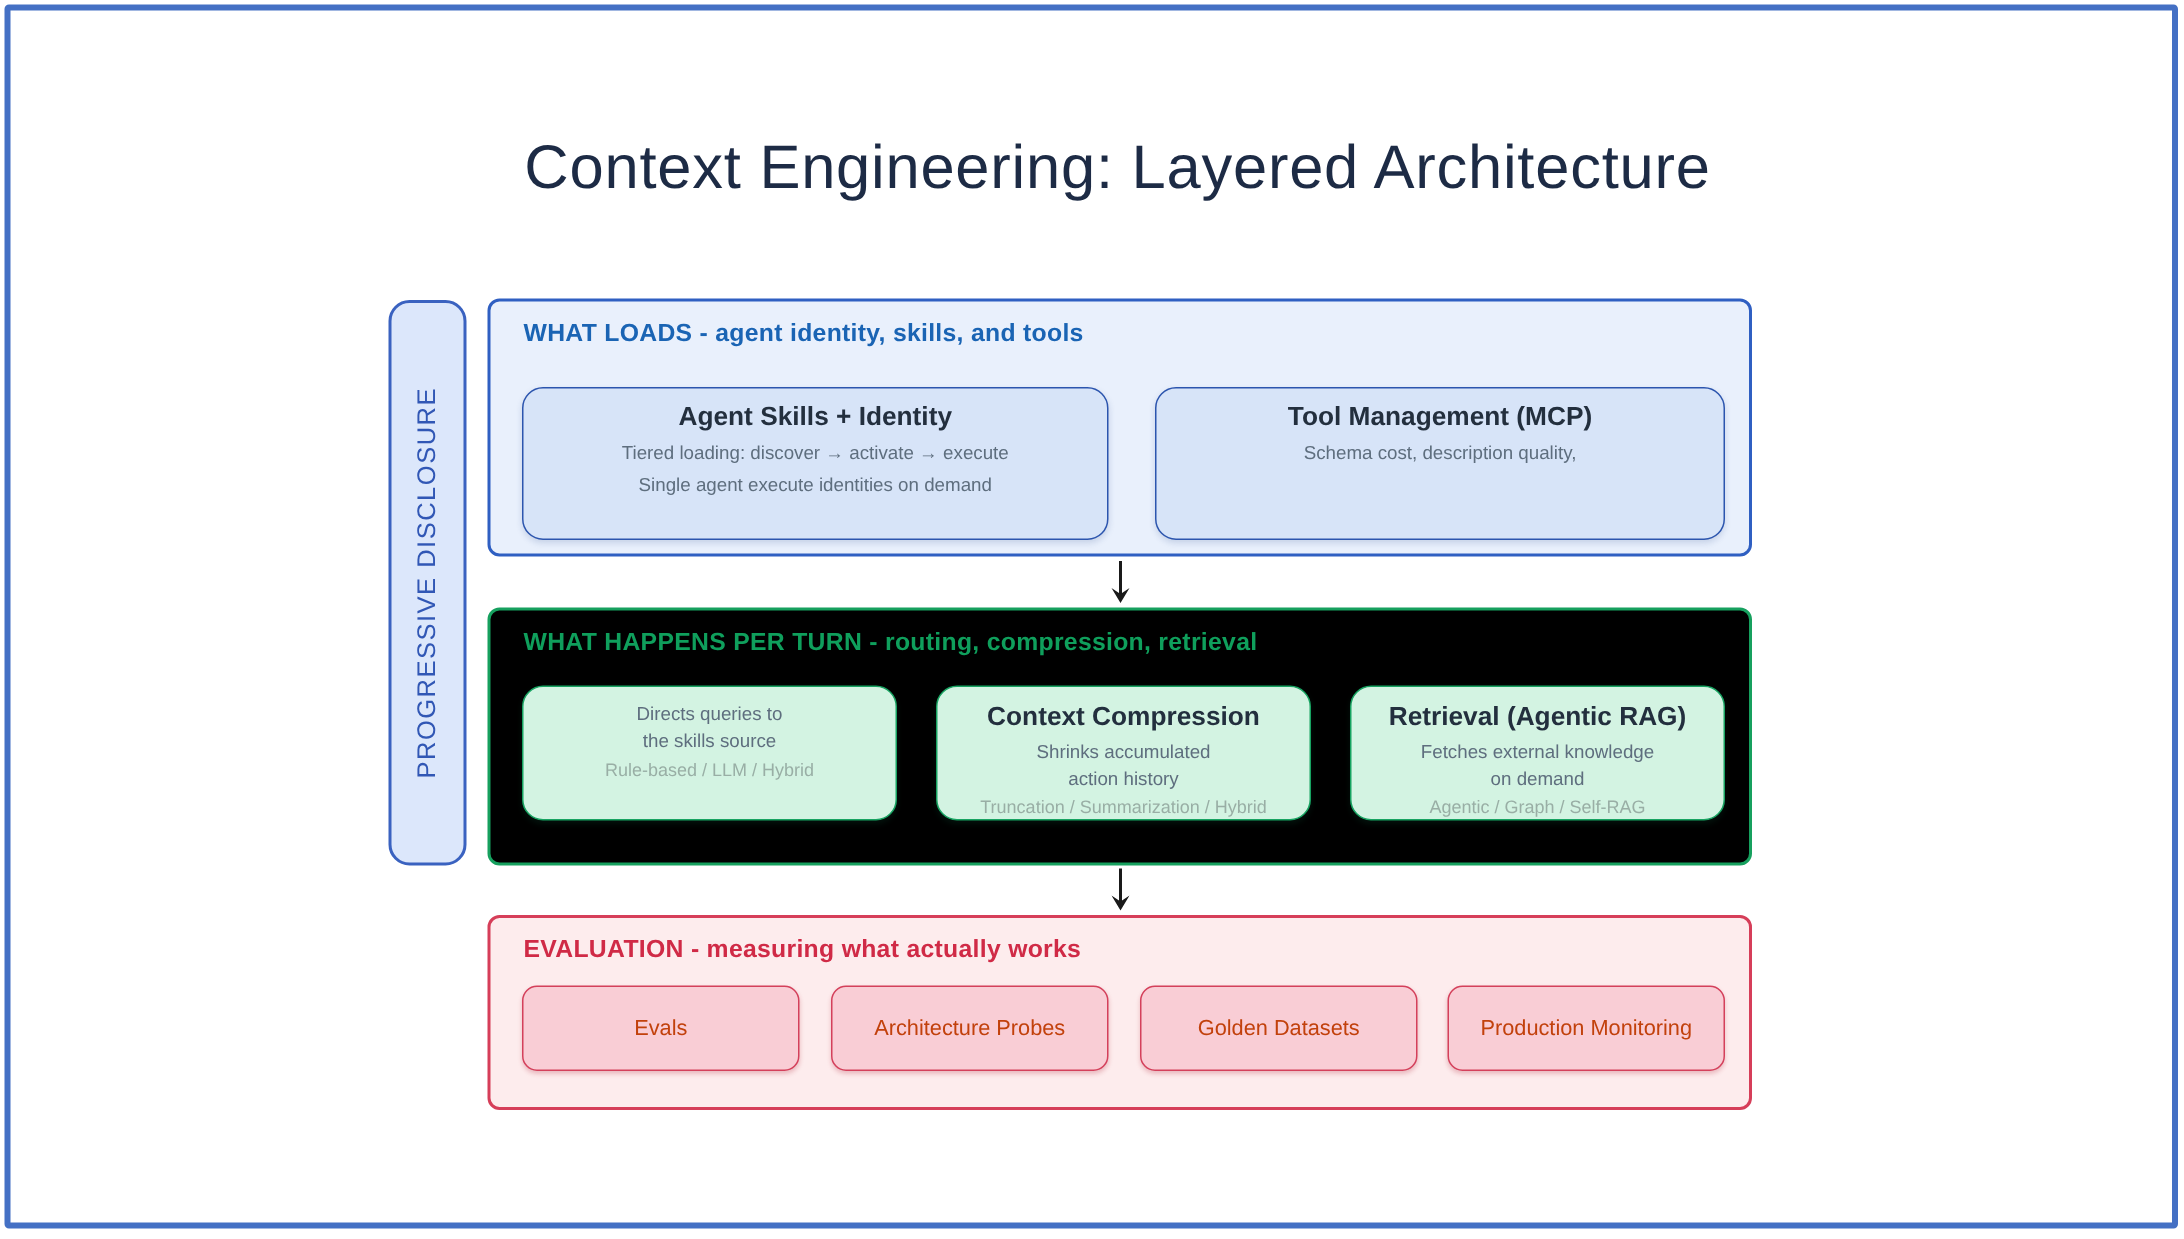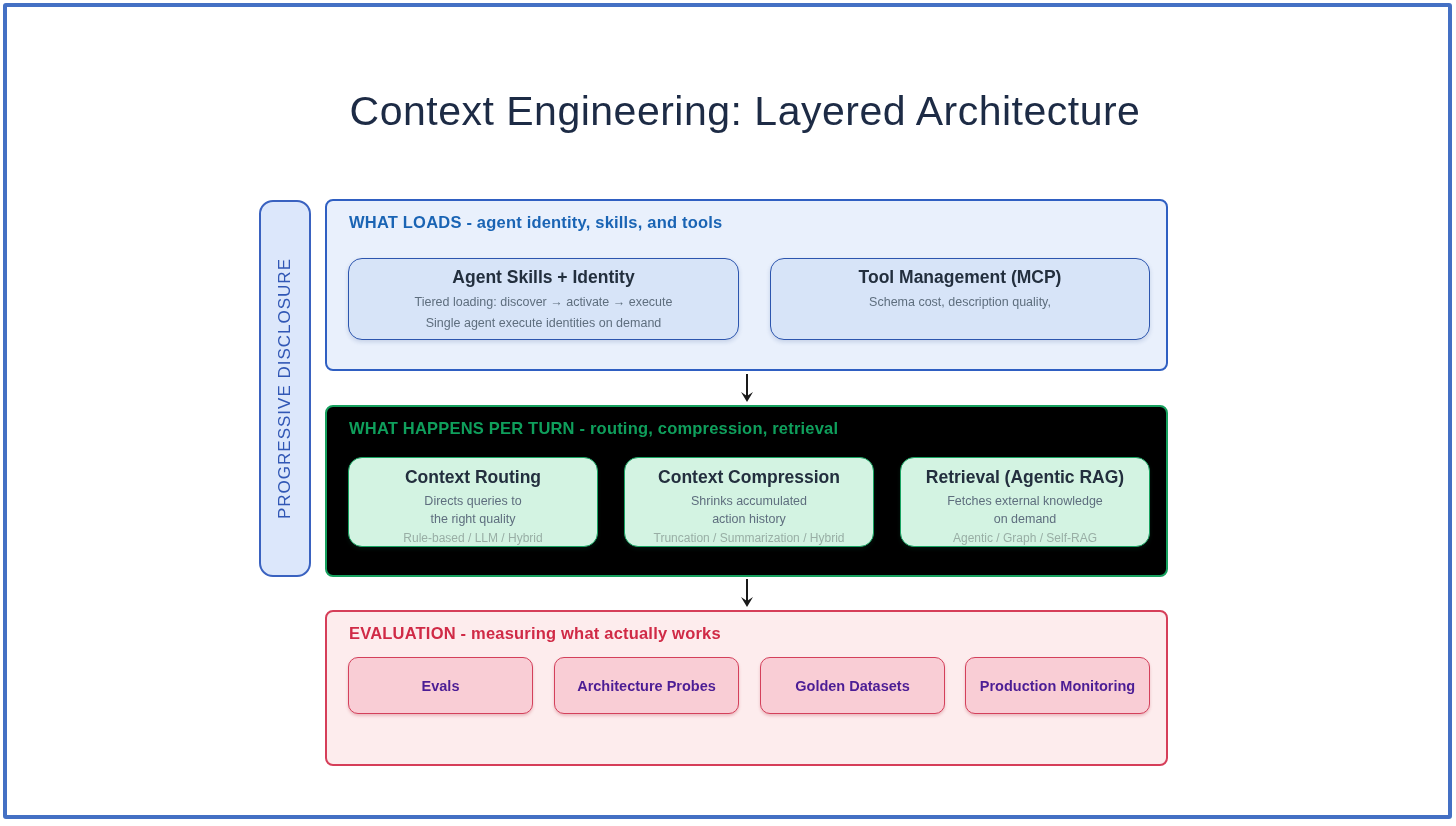--- a/index.html
+++ b/index.html
@@ -45,39 +45,39 @@
     white-space: nowrap;
   }
   
   .layer {
     position: absolute;
     left: 325px; width: 843px;
     border-radius: 8px;
   }
   .layer.blue  { top: 199px; height: 172px; background: #e9f0fc; border: 2px solid #2f5fc2; }
   .layer.green { top: 405px; height: 172px; background: #000000; border: 2px solid #16a05e; }
-  .layer.red   { top: 610px; height: 156px; background: #fdeced; border: 2px solid #d63e59; padding-left: 17px; }
+  .layer.red   { top: 610px; height: 130px; background: #fdeced; border: 2px solid #d63e59; padding-left: 17px; }
   .layer-header {
     position: absolute;
     left: 22px; top: 12px;
     font-size: 16.5px;
     font-weight: 600;
     letter-spacing: 0.2px;
   }
   .layer.blue  .layer-header { color: #1a64b4; }
   .layer.green .layer-header { color: #0f9f5c; }
   .layer.red   .layer-header { color: #d02a46; }
   
   .card {
     position: absolute;
     border-radius: 14px;
     text-align: center;
   }
   .card.blue {
-    top: 57px; height: 82px;
+    top: 57px; height: 102px;
     background: #d7e4f8;
     border: 1.5px solid #2c55ae;
     box-shadow: 0 2px 4px rgba(40,70,140,0.18);
     padding-top: 8px;
   }
   .card.green {
     top: 50px; height: 90px;
     background: #d3f3e2;
     border: 1.5px solid #17a361;
     box-shadow: 0 2px 4px rgba(20,120,80,0.15);
@@ -90,21 +90,21 @@
     border-radius: 10px;
     box-shadow: 0 2px 3px rgba(180,40,60,0.25);
     display: flex; align-items: center; justify-content: center;
   }
   .card-title {
     font-size: 17.5px;
     font-weight: 600;
     color: #232f3e;
     margin-bottom: 4px;
   }
-  .card.red .card-title { font-size: 14.5px; font-weight: 700; color: #4c1d95; margin-bottom: 0; }
+  .card.red .card-title { font-size: 14.5px; font-weight: 400; color: #c2410c; margin-bottom: 0; }
   .card-sub {
     font-size: 12.5px;
     line-height: 18px;
     color: #5e6e7e;
   }
   .card-faint {
     font-size: 12px;
     margin-top: 3px;
     color: #8fa39b;
     opacity: 0.85;
@@ -150,23 +150,22 @@
 </div>
 
 <svg class="flow-arrow a1" viewBox="0 0 24 30">
   <line x1="12" y1="1" x2="12" y2="24" stroke="#1a1a1a" stroke-width="2"></line>
   <path d="M12 29 L6 19 L12 23 L18 19 Z" fill="#1a1a1a"></path>
 </svg>
 
 <div class="layer green">
   <div class="layer-header">WHAT HAPPENS PER TURN - routing, compression, retrieval</div>
   <div class="card green pos-g1">
-    <div class="card-title">Context Routing</div>
     <div class="card-sub">Directs queries to</div>
-    <div class="card-sub">the right quality</div>
+    <div class="card-sub">the skills source</div>
     <div class="card-faint">Rule-based / LLM / Hybrid</div>
   </div>
   <div class="card green pos-g2">
     <div class="card-title">Context Compression</div>
     <div class="card-sub">Shrinks accumulated</div>
     <div class="card-sub">action history</div>
     <div class="card-faint">Truncation / Summarization / Hybrid</div>
   </div>
   <div class="card green pos-g3">
     <div class="card-title">Retrieval (Agentic RAG)</div>

